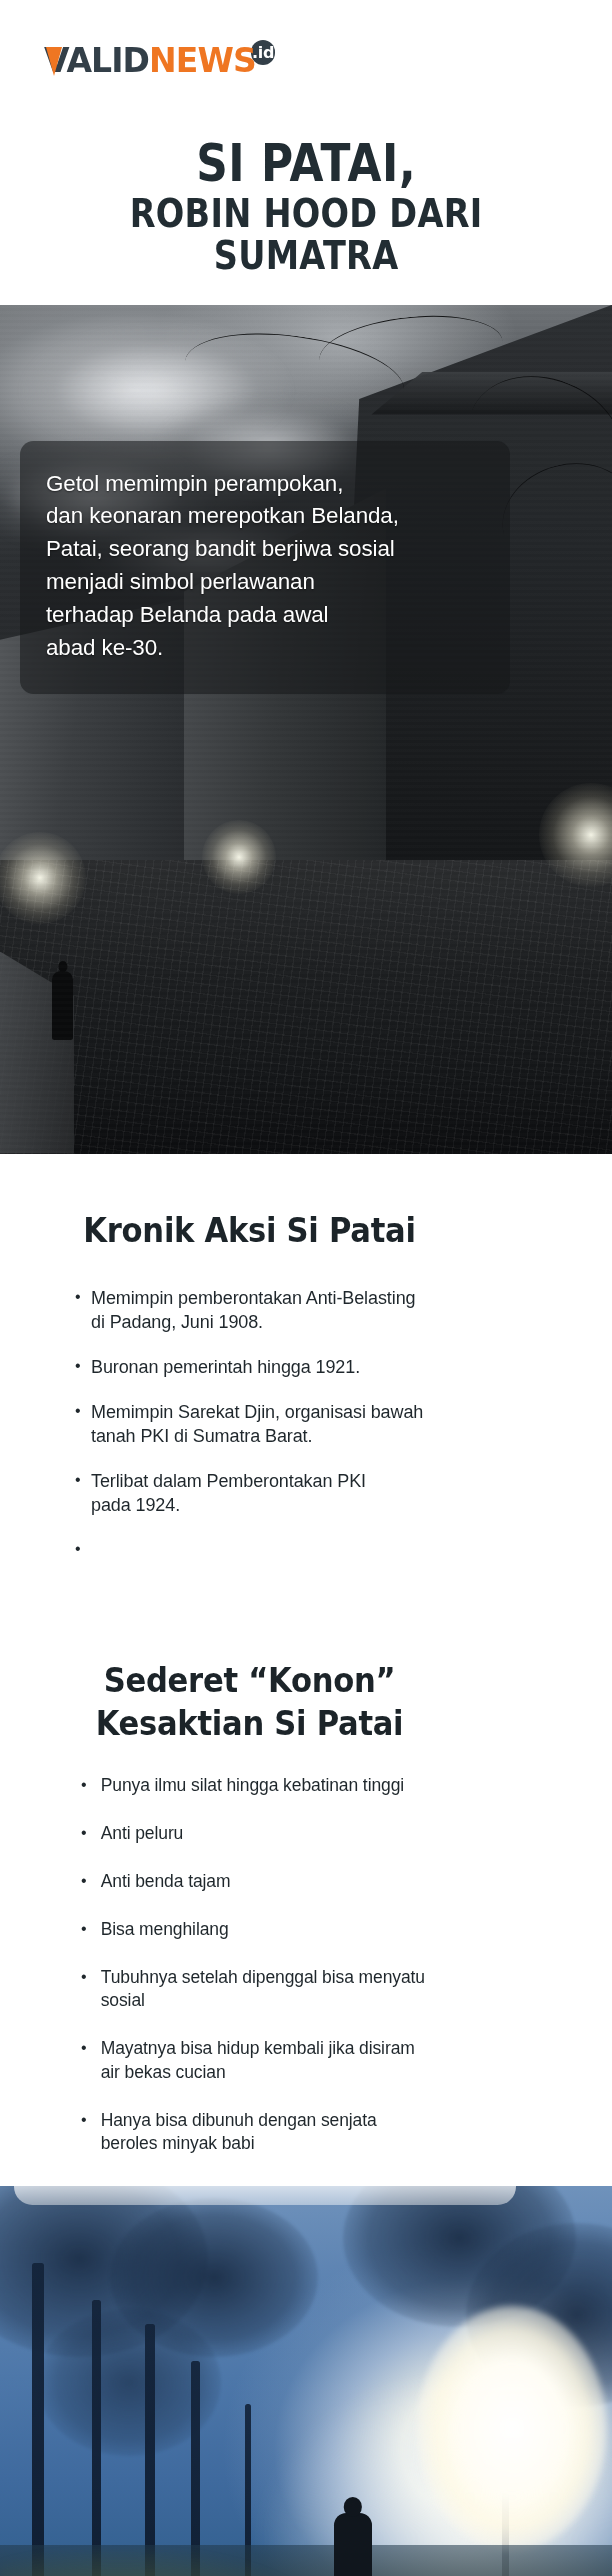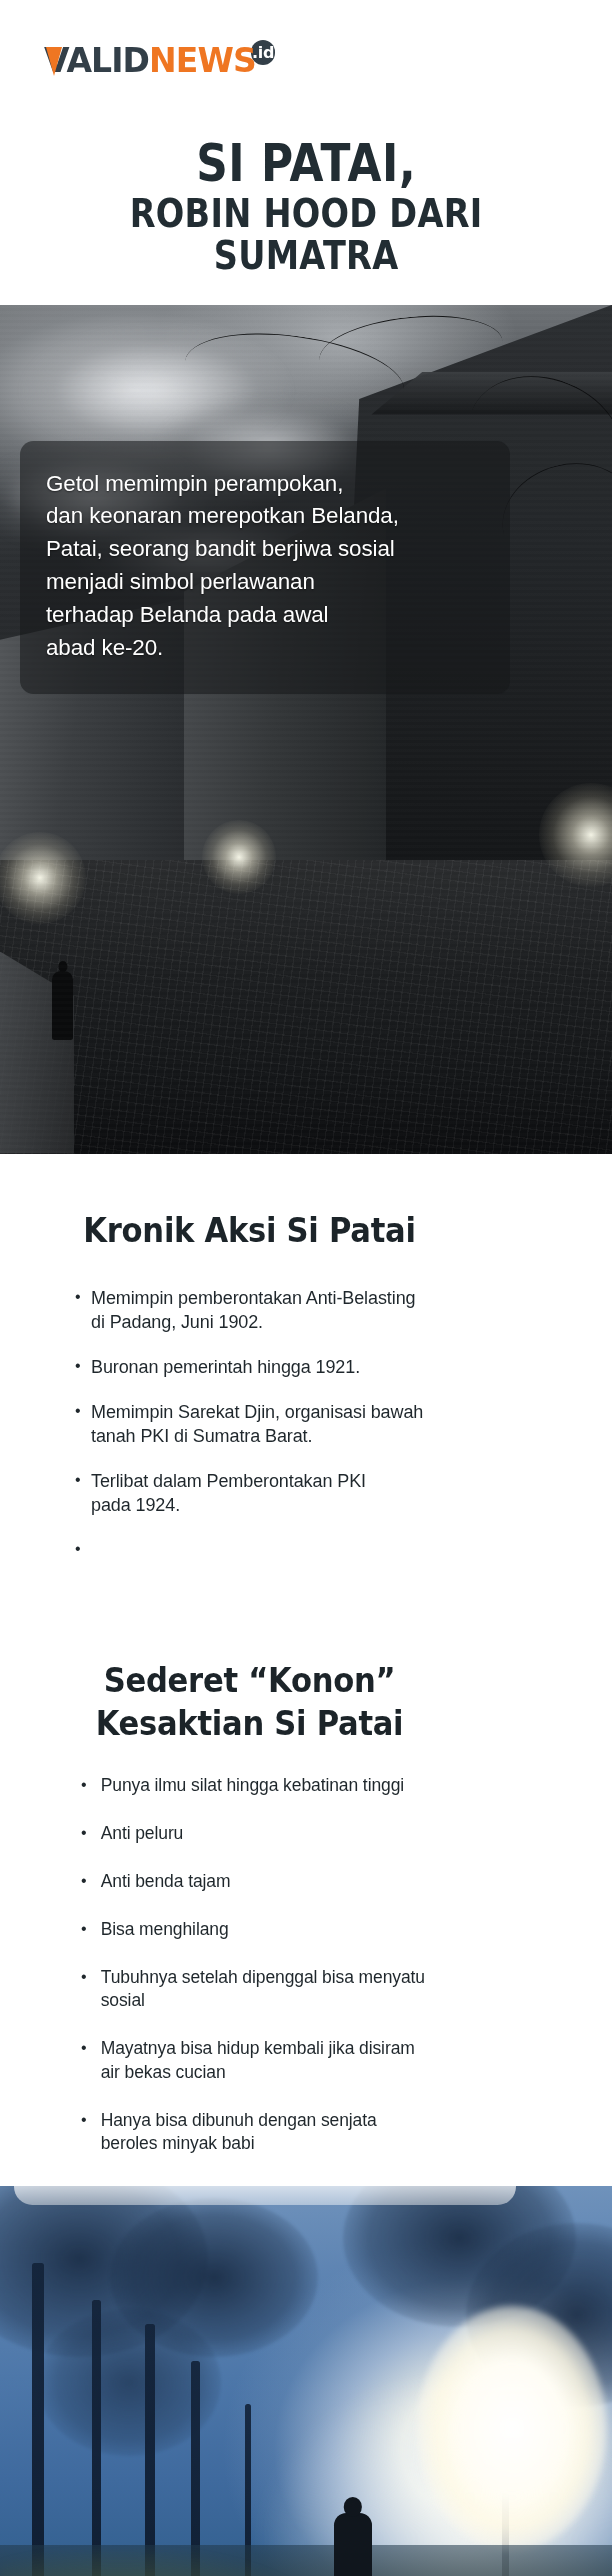--- a/index.html
+++ b/index.html
@@ -291,31 +291,31 @@
 
   <div class="hero-figure"></div>
   <div class="hero-grain"></div>
 
   <div class="desc-card">
     <div class="desc-text">Getol memimpin perampokan,
 dan keonaran merepotkan Belanda,
 Patai, seorang bandit berjiwa sosial
 menjadi simbol perlawanan
 terhadap Belanda pada awal
-abad ke-20.</div>
+abad ke-30.</div>
   </div>
 </div>
 
 <div class="section sec-1">
   <div class="sec-heading">Kronik Aksi Si Patai</div>
   <div class="sec-1-list">
     <div class="bullet">
       <span class="dot">•</span>
       <span class="btxt">Memimpin pemberontakan Anti-Belasting
-di Padang, Juni 1902.</span>
+di Padang, Juni 1908.</span>
     </div>
     <div class="bullet">
       <span class="dot">•</span>
       <span class="btxt">Buronan pemerintah hingga 1921.</span>
     </div>
     <div class="bullet">
       <span class="dot">•</span>
       <span class="btxt">Memimpin Sarekat Djin, organisasi bawah
 tanah PKI di Sumatra Barat.</span>
     </div>

